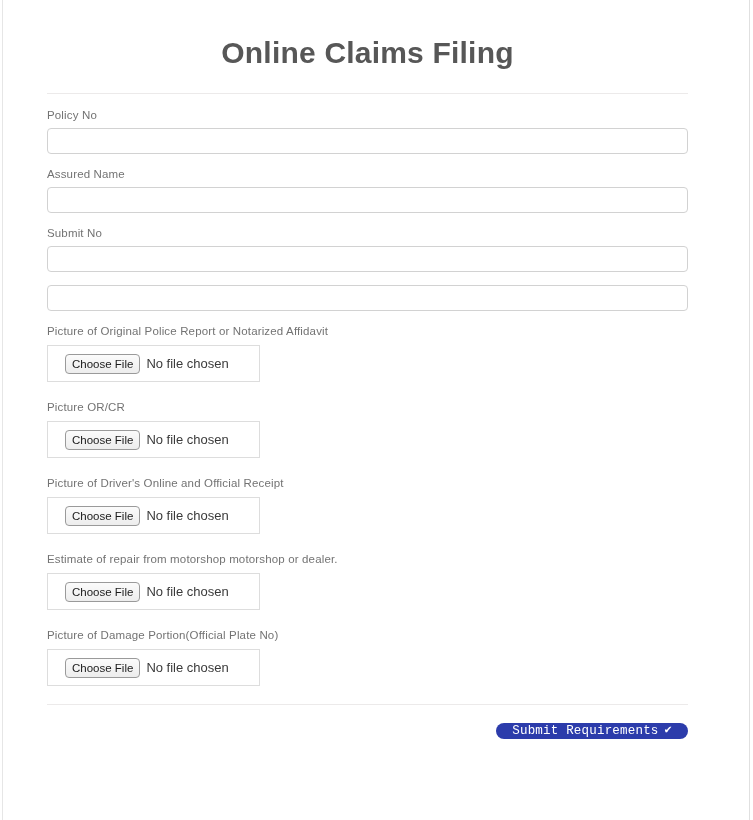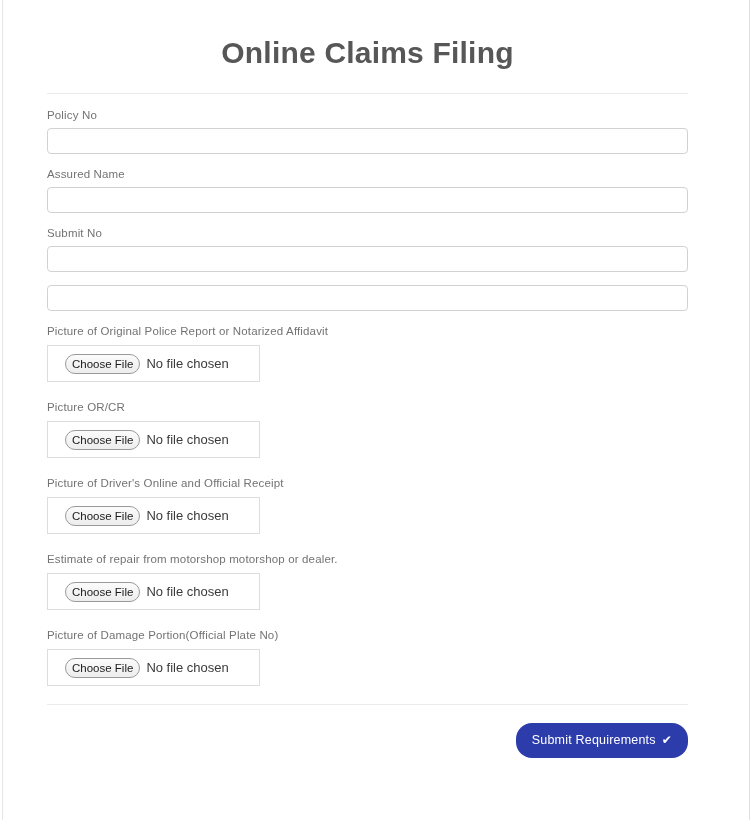--- a/index.html
+++ b/index.html
@@ -105,21 +105,21 @@
     color: #333;
   }
   .choose-btn {
     display: inline-flex;
     align-items: center;
     justify-content: center;
     height: 18px;
     padding: 0 6px;
     background: linear-gradient(#fbfbfb, #ededed);
     border: 1px solid #9a9a9a;
-    border-radius: 10px;
+    border-radius: 4px;
     font-size: 11.5px;
     color: #1a1a1a;
     line-height: 16px;
     white-space: nowrap;
     font-family: "Liberation Sans", sans-serif;
   }
   .file-status {
     margin-left: 6px;
     font-size: 13px;
     color: #3a3a3a;
@@ -129,23 +129,23 @@
     width: 641px;
     display: flex;
     justify-content: flex-end;
     padding-top: 18px;
   }
   .submit-button {
     background: #2c3cab;
     color: #ffffff;
     border: none;
     border-radius: 16px;
-    height: 35px;
+    height: 16px;
     padding: 0 16px;
-    font-family: Liberation Sans, sans-serif;
+    font-family: Liberation Mono, monospace;
     font-size: 12.5px;
     letter-spacing: 0.2px;
     cursor: pointer;
     display: inline-flex;
     align-items: center;
     gap: 6px;
     line-height: 33px;
   }
   .check-icon {
     font-size: 12px;

